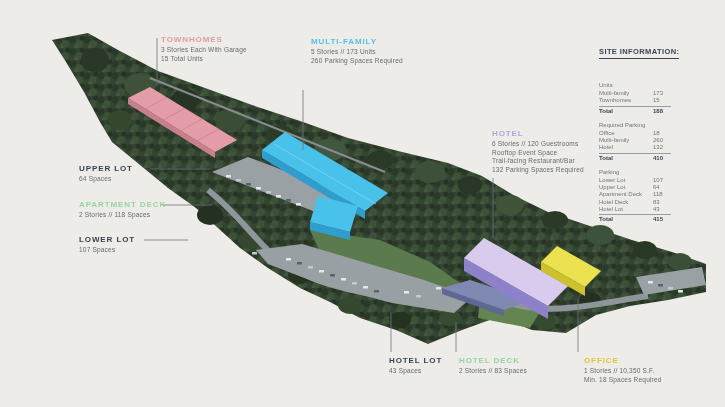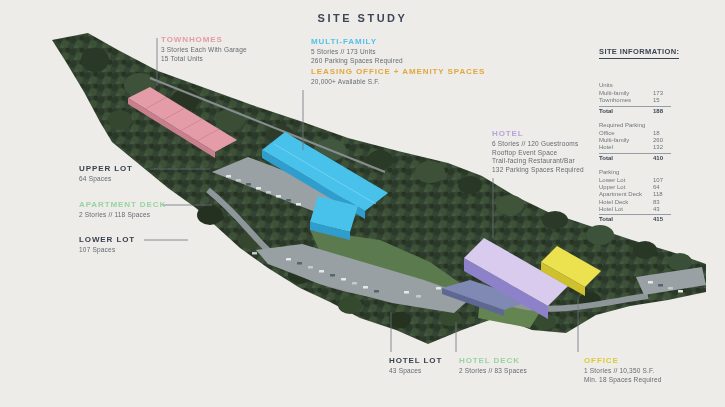--- a/index.html
+++ b/index.html
@@ -172,38 +172,33 @@
       <line x1="493" y1="178" x2="493" y2="238"></line>
       <line x1="150" y1="169" x2="210" y2="169"></line>
       <line x1="162" y1="205" x2="212" y2="205"></line>
       <line x1="144" y1="240" x2="188" y2="240"></line>
       <line x1="391" y1="312" x2="391" y2="352"></line>
       <line x1="456" y1="322" x2="456" y2="352"></line>
       <line x1="578" y1="300" x2="578" y2="352"></line>
     </g>
   </svg>
 
-  <div class="title">SITE STUDY</div>
 
   <div class="callout" style="left:161px; top:35px">
     <div class="co-head c-pink">TOWNHOMES</div>
     <div class="co-sub">3 Stories Each With Garage</div>
     <div class="co-sub">15 Total Units</div>
   </div>
 
   <div class="callout" style="left:311px; top:37px">
     <div class="co-head c-blue">MULTI-FAMILY</div>
     <div class="co-sub">5 Stories // 173 Units</div>
     <div class="co-sub">260 Parking Spaces Required</div>
   </div>
 
-  <div class="callout" style="left:311px; top:67px">
-    <div class="co-head c-orange">LEASING OFFICE + AMENITY SPACES</div>
-    <div class="co-sub">20,000+ Available S.F.</div>
-  </div>
 
   <div class="callout" style="left:492px; top:129px">
     <div class="co-head c-purple">HOTEL</div>
     <div class="co-sub">6 Stories // 120 Guestrooms</div>
     <div class="co-sub">Rooftop Event Space</div>
     <div class="co-sub">Trail-facing Restaurant/Bar</div>
     <div class="co-sub">132 Parking Spaces Required</div>
   </div>
 
   <div class="callout" style="left:79px; top:164px">

